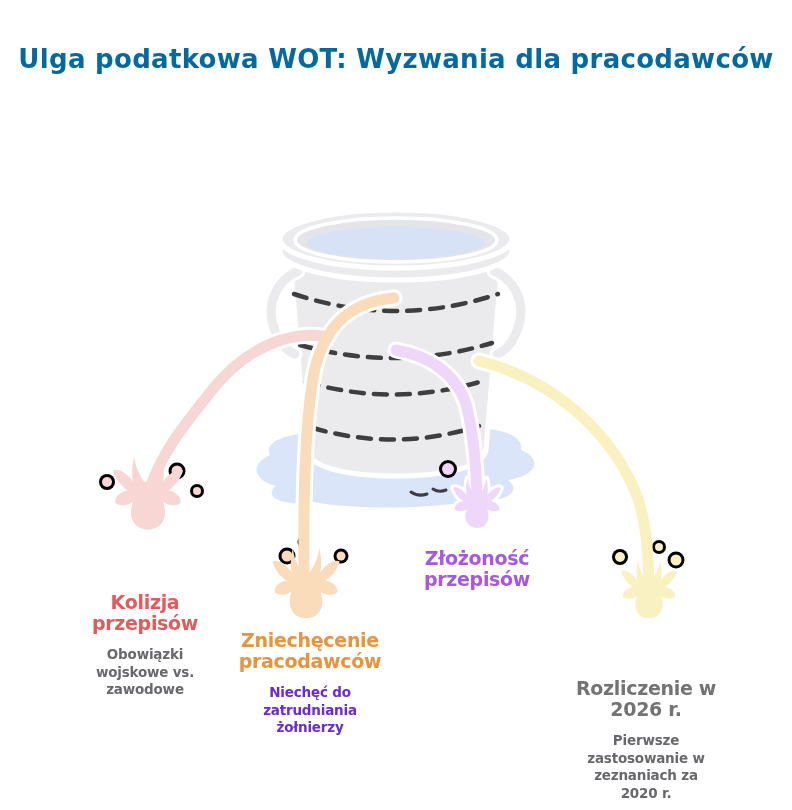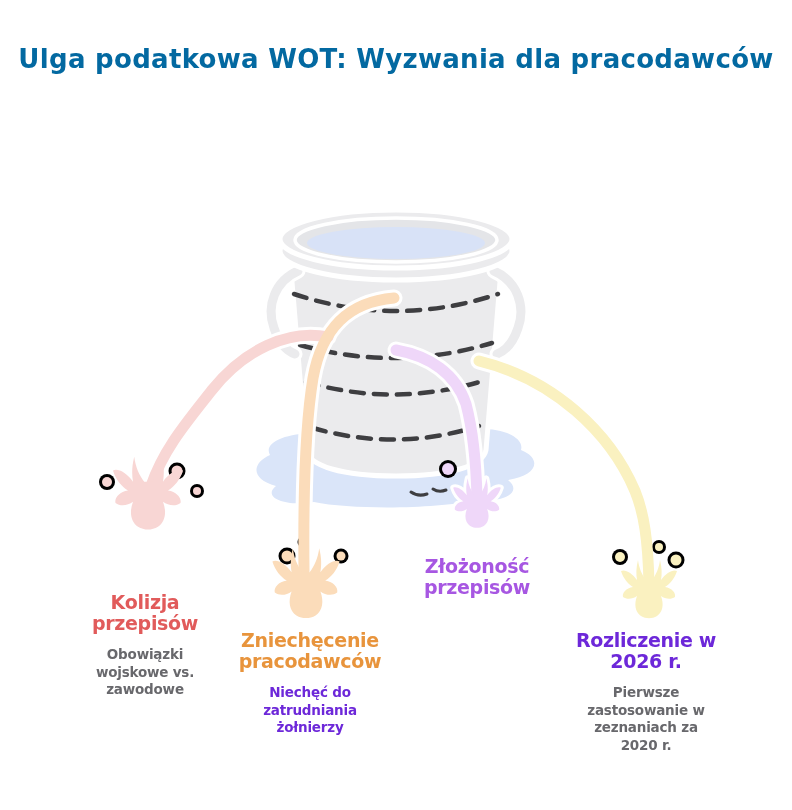--- a/index.html
+++ b/index.html
@@ -11,21 +11,21 @@
   .title{
     position:absolute;top:44px;left:0;width:792px;
     text-align:center;font-size:26px;font-weight:bold;letter-spacing:.3px;
   }
   .art{position:absolute;top:0;left:0;}
   .leak-label{position:absolute;width:220px;text-align:center;}
   .leak-heading{font-size:19px;font-weight:bold;line-height:21px;letter-spacing:-.3px;}
   .leak-desc{margin-top:12px;font-size:13.5px;font-weight:bold;line-height:17.5px;letter-spacing:-.2px;}
   .ll-1{left:35px;top:548px;}
   .ll-2{left:200px;top:630px;}
-  .ll-3{left:367px;top:548px;margin-top:8px;}
+  .ll-3{left:367px;top:548px;}
   .ll-4{left:536px;top:630px;}
 </style>
 </head>
 <body>
 
 <div class="stage">
 
   <svg class="art" width="792" height="810" viewBox="0 0 792 810">
     <defs>
       <path id="splash" d="M -12,-9
@@ -158,21 +158,21 @@
   </div>
 
   <div class="leak-label ll-3">
     <div class="leak-heading" style="color: rgb(167, 87, 226);">
       <div>Złożoność</div>
       <div>przepisów</div>
     </div>
   </div>
 
   <div class="leak-label ll-4">
-    <div class="leak-heading" style="color: #6d28d9;">
+    <div class="leak-heading" style="color: #737373; margin-top: 48px;">
       <div>Rozliczenie w</div>
       <div>2026 r.</div>
     </div>
     <div class="leak-desc" style="color: rgb(104, 104, 108);">
       <div>Pierwsze</div>
       <div>zastosowanie w</div>
       <div>zeznaniach za</div>
       <div>2020 r.</div>
     </div>
   </div>

